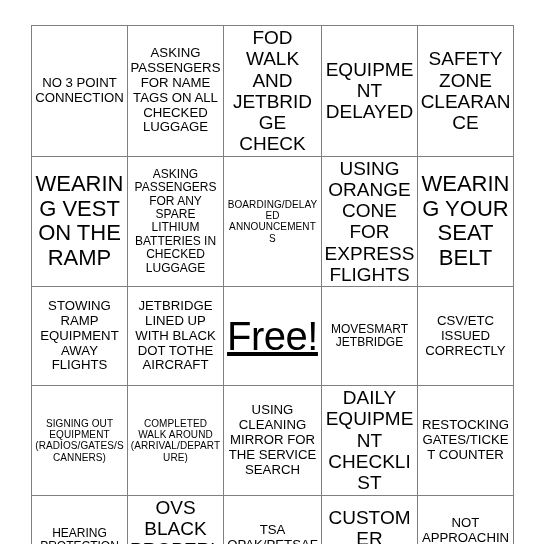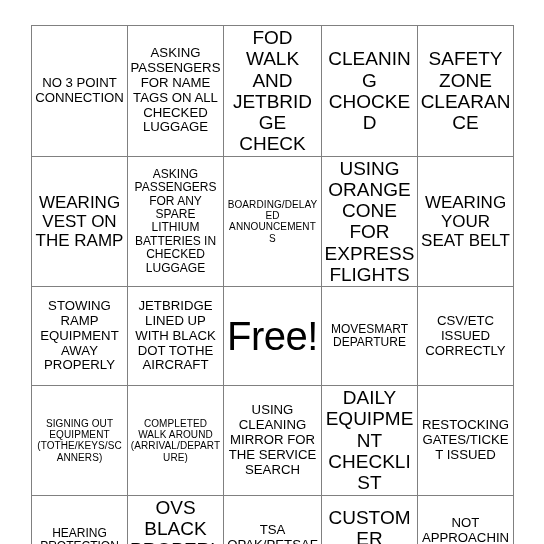--- a/index.html
+++ b/index.html
@@ -51,66 +51,67 @@
   .row-2 td { height: 97px; }
   .row-3 td { height: 96px; }
   .row-4 td { height: 99px; }
   .row-5 td { height: 98px; }
 
   
   .t-xs  { font-size: 10px;  letter-spacing: 0.1px; }
   .t-sm  { font-size: 12px; }
   .t-md  { font-size: 13.2px; }
   .t-lg  { font-size: 19px; }
-  .t-xl  { font-size: 17px; margin-left: 44px; }
+  .t-xl  { font-size: 22px; margin-left: 44px; }
   .t-free {
     font-size: 40px;
     line-height: 1;
     letter-spacing: -0.5px;
+    text-decoration: underline;
   }
 </style>
 </head>
 <body>
 
 <table id="bingo-card">
   <colgroup>
     <col class="col-b">
     <col class="col-i">
     <col class="col-n">
     <col class="col-g">
     <col class="col-o">
   </colgroup>
   <tbody>
     <tr class="row-1">
       <td class="t-md">NO 3 POINT CONNECTION</td>
       <td class="t-md">ASKING PASSENGERS FOR NAME TAGS ON ALL CHECKED LUGGAGE</td>
       <td class="t-lg">FOD WALK AND JETBRIDGE CHECK</td>
-      <td class="t-lg">CLEANING CHOCKED</td>
+      <td class="t-lg">EQUIPMENT DELAYED</td>
       <td class="t-lg">SAFETY ZONE CLEARANCE</td>
     </tr>
     <tr class="row-2">
       <td class="t-xl">WEARING VEST ON THE RAMP</td>
       <td class="t-sm">ASKING PASSENGERS FOR ANY SPARE LITHIUM BATTERIES IN CHECKED LUGGAGE</td>
       <td class="t-xs">BOARDING/DELAYED ANNOUNCEMENTS</td>
       <td class="t-lg">USING ORANGE CONE FOR EXPRESS FLIGHTS</td>
       <td class="t-xl">WEARING YOUR SEAT BELT</td>
     </tr>
     <tr class="row-3">
-      <td class="t-md">STOWING RAMP EQUIPMENT AWAY PROPERLY</td>
+      <td class="t-md">STOWING RAMP EQUIPMENT AWAY FLIGHTS</td>
       <td class="t-md">JETBRIDGE LINED UP WITH BLACK DOT TOTHE AIRCRAFT</td>
       <td class="t-free">Free!</td>
-      <td class="t-sm">MOVESMART DEPARTURE</td>
+      <td class="t-sm">MOVESMART JETBRIDGE</td>
       <td class="t-md">CSV/ETC ISSUED CORRECTLY</td>
     </tr>
     <tr class="row-4">
-      <td class="t-xs">SIGNING OUT EQUIPMENT (TOTHE/KEYS/SCANNERS)</td>
+      <td class="t-xs">SIGNING OUT EQUIPMENT (RADIOS/GATES/SCANNERS)</td>
       <td class="t-xs">COMPLETED WALK AROUND (ARRIVAL/DEPARTURE)</td>
       <td class="t-md">USING CLEANING MIRROR FOR THE SERVICE SEARCH</td>
       <td class="t-lg">DAILY EQUIPMENT CHECKLIST</td>
-      <td class="t-md">RESTOCKING GATES/TICKET ISSUED</td>
+      <td class="t-md">RESTOCKING GATES/TICKET COUNTER</td>
     </tr>
     <tr class="row-5">
       <td class="t-sm">HEARING PROTECTION ON ZONE/JETBRIDGE</td>
       <td class="t-lg">OVS BLACK PROPERLY COMPLETED</td>
       <td class="t-md">TSA QPAK/PETSAFE FORM FILLED OUT CORRECTLY</td>
       <td class="t-lg">CUSTOMER COUNTER NAME TAG</td>
       <td class="t-md">NOT APPROACHING JETBRIDGE TO AIRCRAFT BEFORE CHOCKING</td>
     </tr>
   </tbody>
 </table>

